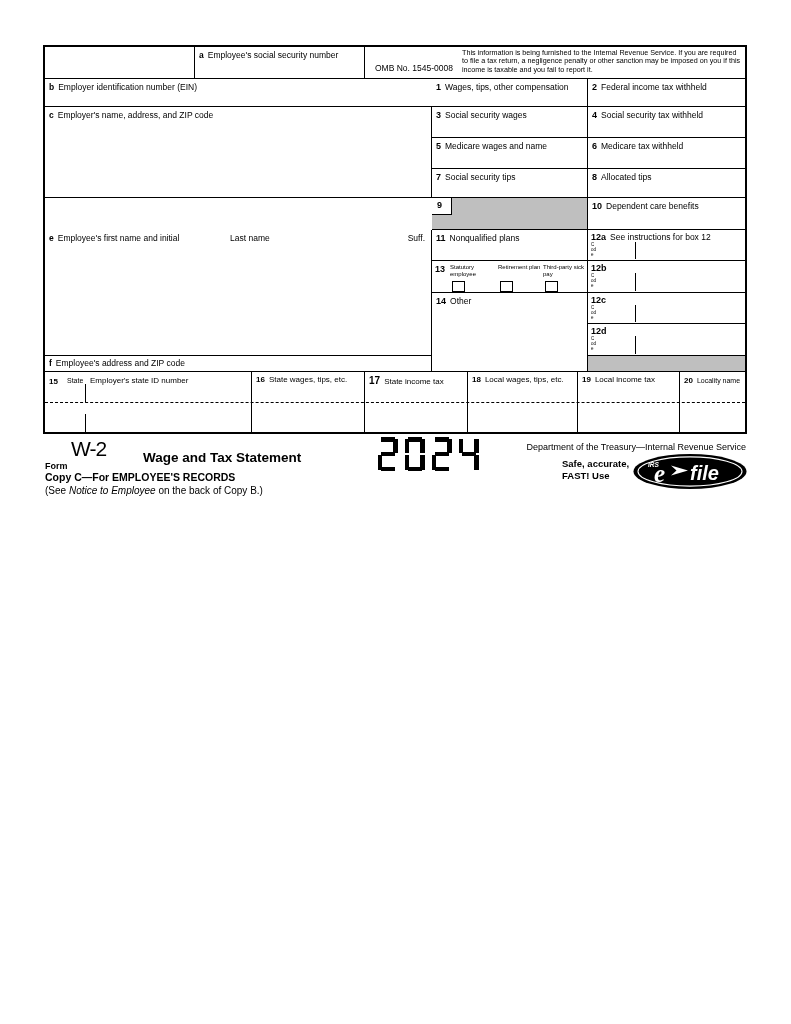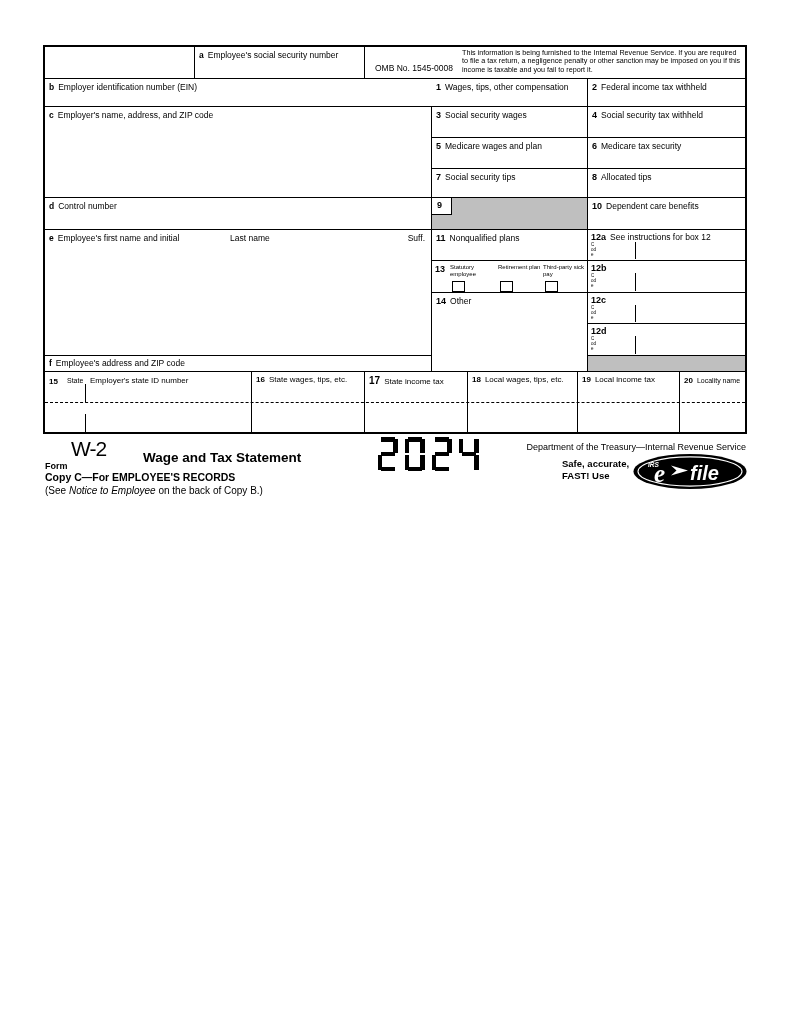--- a/index.html
+++ b/index.html
@@ -102,35 +102,32 @@
   <div class="cell br bb" style="left:0;top:60px;width:387px;height:91px">
     <div class="lbl"><span class="id sm">c</span><span>Employer's name, address, and ZIP code</span></div>
   </div>
   <div class="cell br bb" style="left:387px;top:60px;width:156px;height:31px">
     <div class="lbl"><span class="id">3</span><span>Social security wages</span></div>
   </div>
   <div class="cell bb" style="left:543px;top:60px;width:157px;height:31px">
     <div class="lbl"><span class="id">4</span><span>Social security tax withheld</span></div>
   </div>
   <div class="cell br bb" style="left:387px;top:91px;width:156px;height:31px">
-    <div class="lbl"><span class="id">5</span><span>Medicare wages and plan</span></div>
+    <div class="lbl"><span class="id">5</span><span>Medicare wages and name</span></div>
   </div>
   <div class="cell bb" style="left:543px;top:91px;width:157px;height:31px">
-    <div class="lbl"><span class="id">6</span><span>Medicare tax security</span></div>
+    <div class="lbl"><span class="id">6</span><span>Medicare tax withheld</span></div>
   </div>
   <div class="cell br bb" style="left:387px;top:122px;width:156px;height:29px">
     <div class="lbl"><span class="id">7</span><span>Social security tips</span></div>
   </div>
   <div class="cell bb" style="left:543px;top:122px;width:157px;height:29px">
     <div class="lbl"><span class="id">8</span><span>Allocated tips</span></div>
   </div>
 
-  <div class="cell br bb" style="left:0;top:151px;width:387px;height:32px">
-    <div class="lbl"><span class="id sm">d</span><span>Control number</span></div>
-  </div>
   <div class="cell br bb shade" style="left:387px;top:151px;width:156px;height:32px">
     <div class="chip9">9</div>
   </div>
   <div class="cell bb" style="left:543px;top:151px;width:157px;height:32px">
     <div class="lbl"><span class="id">10</span><span>Dependent care benefits</span></div>
   </div>
 
   <div class="cell br bb" style="left:0;top:183px;width:387px;height:126px">
     <div class="lbl"><span class="id sm">e</span><span>Employee's first name and initial</span></div>
     <div class="lbl-last">Last name</div>

